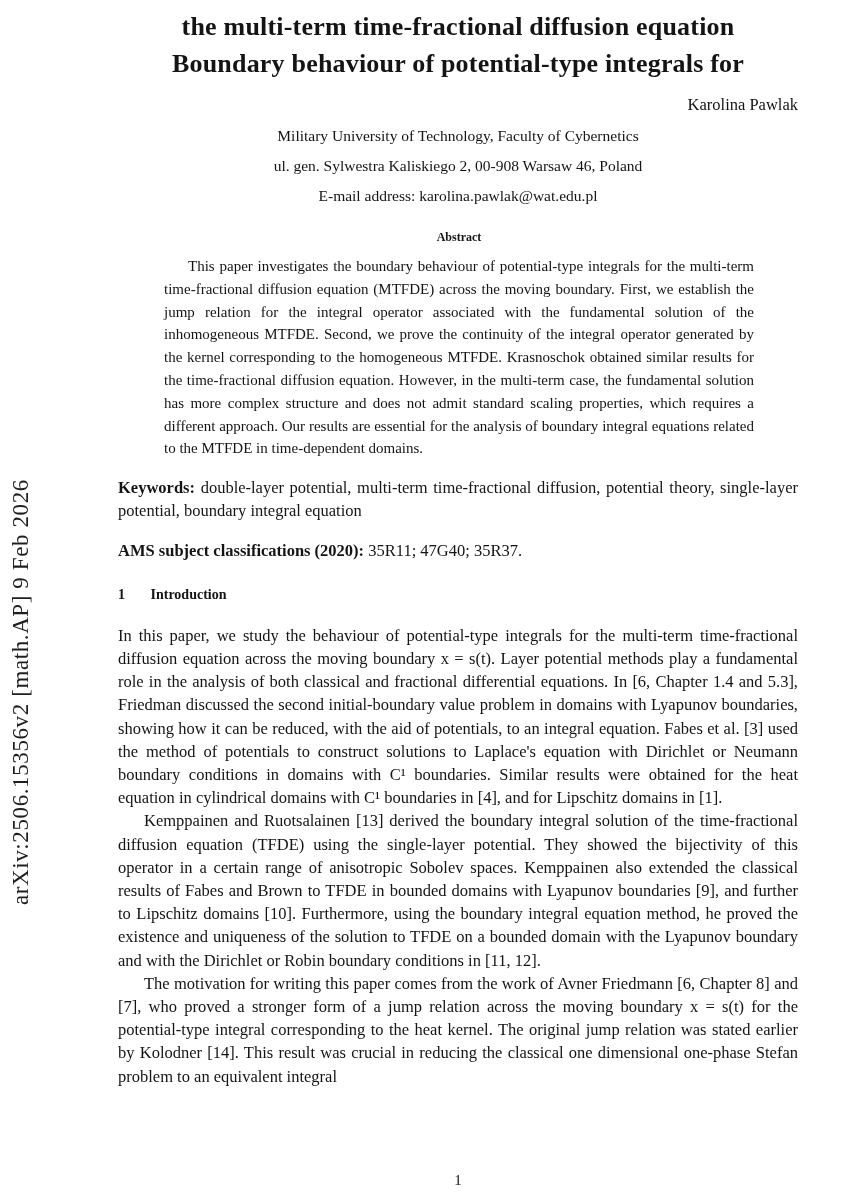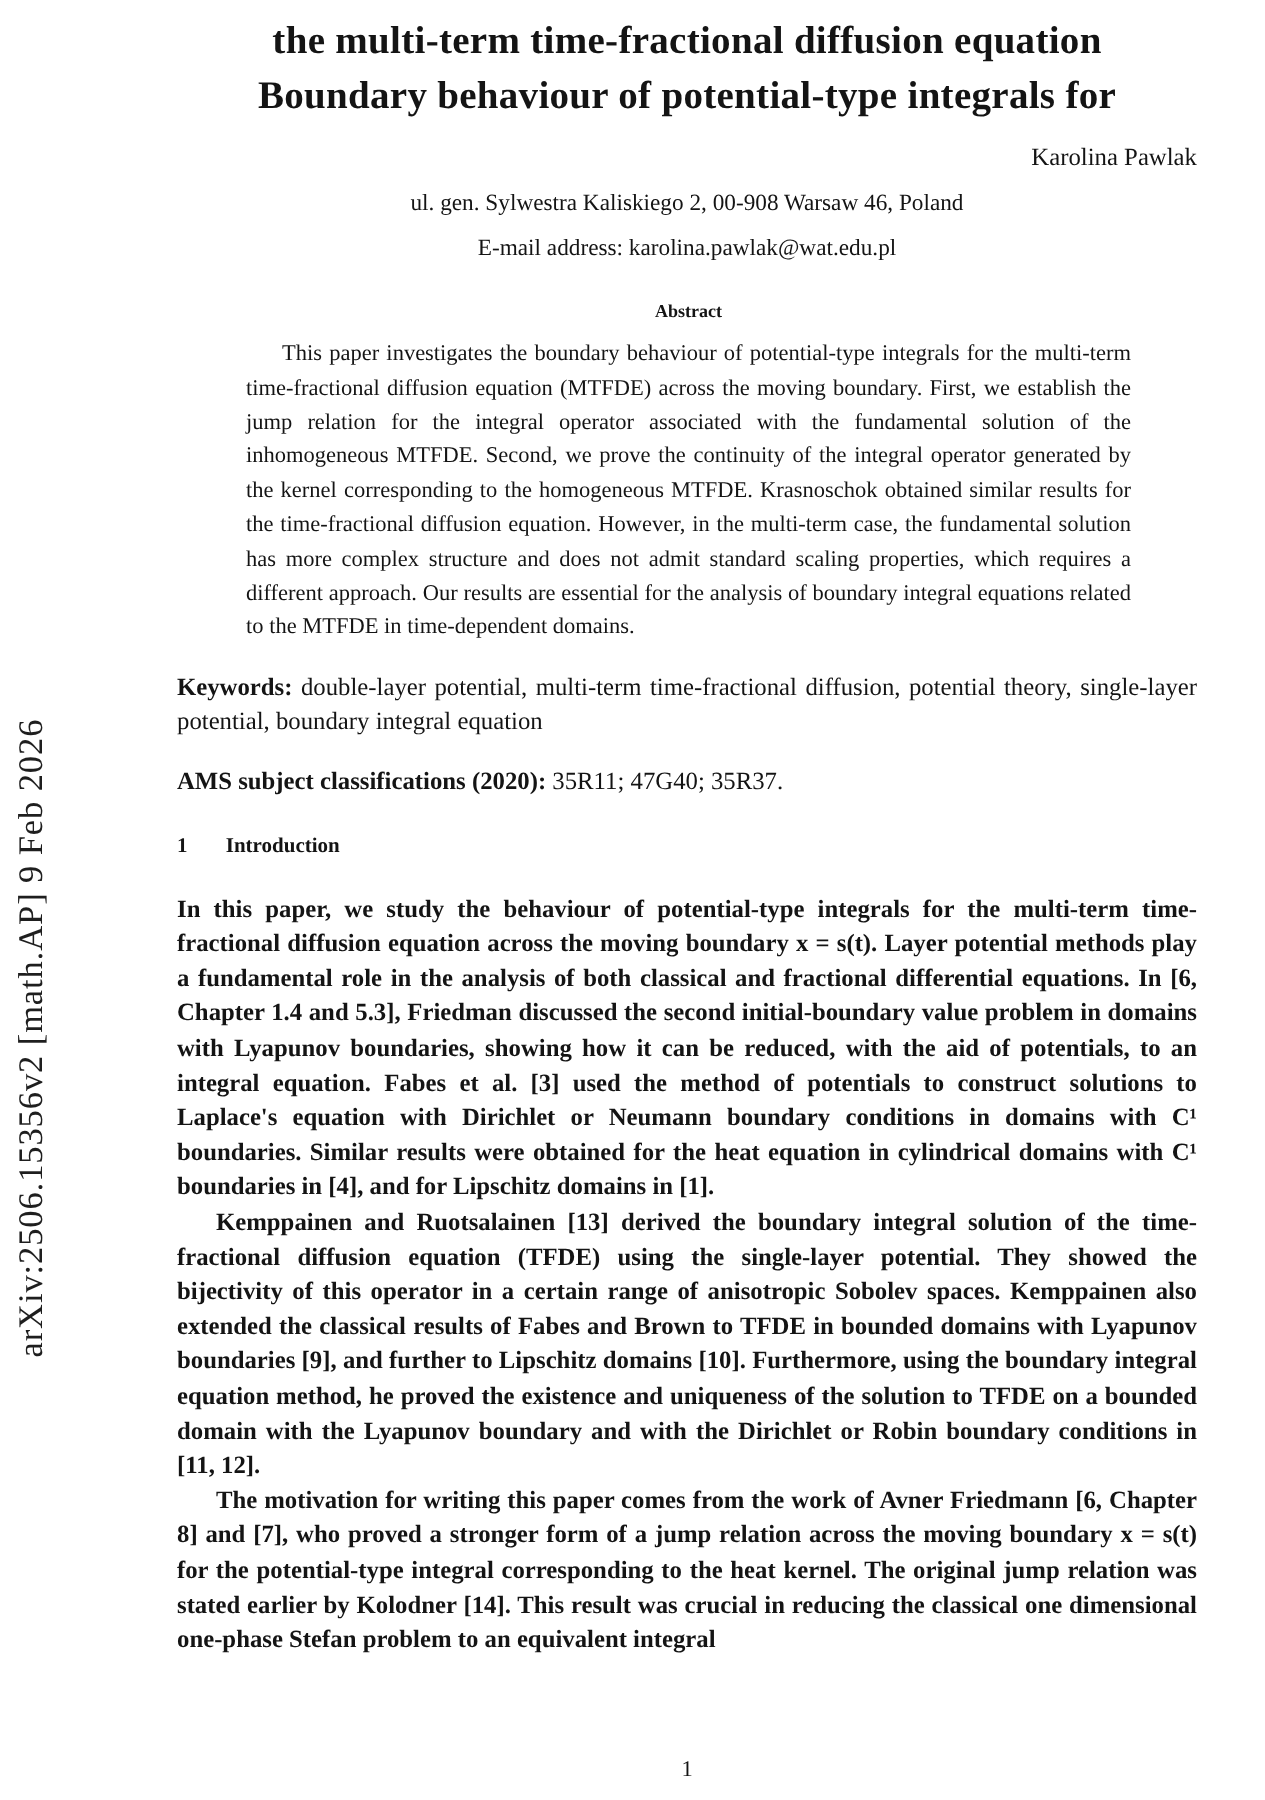--- a/index.html
+++ b/index.html
@@ -30,40 +30,41 @@
   .abstract { margin: 25px 40px 0 42px; }
   .abstract-heading { margin: 0 0 10px; text-align: center; font-size: 12px; font-weight: bold; }
   .abstract-text { margin: 4px; font-size: 15px; line-height: 22.8px; text-align: justify; text-indent: 24px; }
 
   .meta-line { margin: 16px 0 0; font-size: 16.5px; line-height: 23.2px; text-align: justify; }
   .bold { font-weight: bold; }
 
   .section-heading { margin: 25px 0 21px; font-size: 14px; font-weight: bold; }
   .section-number { display: inline-block; margin-right: 22px; }
 
-  .body-par { margin: 0; font-size: 16.5px; line-height: 23.2px; text-align: justify; text-indent: 26px; font-weight: bold; }
+  .body-par { margin: 0; font-size: 16.5px; line-height: 23.2px; text-align: justify; text-indent: 26px; }
   .no-indent { text-indent: 0; }
 
   .page-number { position: absolute; left: 118px; width: 680px; bottom: 11px; text-align: center; font-size: 15px; }
 </style>
 </head>
 <body>
 
 <div class="page">
 
   <div class="arxiv-stamp">arXiv:2506.15356v2 [math.AP] 9 Feb 2026</div>
 
   <main class="content">
 
     <h1 class="title">
       <span class="title-line">the multi-term time-fractional diffusion equation</span>
       <span class="title-line">Boundary behaviour of potential-type integrals for</span>
     </h1>
 
     <p class="author">Karolina Pawlak</p>
+    <p class="affil">Military University of Technology, Faculty of Cybernetics</p>
     <p class="affil">ul. gen. Sylwestra Kaliskiego 2, 00-908 Warsaw 46, Poland</p>
     <p class="affil">E-mail address: karolina.pawlak@wat.edu.pl</p>
 
     <section class="abstract">
       <h2 class="abstract-heading">Abstract</h2>
       <p class="abstract-text">This paper investigates the boundary behaviour of potential-type integrals for the multi-term time-fractional diffusion equation (MTFDE) across the moving boundary. First, we establish the jump relation for the integral operator associated with the fundamental solution of the inhomogeneous MTFDE. Second, we prove the continuity of the integral operator generated by the kernel corresponding to the homogeneous MTFDE. Krasnoschok obtained similar results for the time-fractional diffusion equation. However, in the multi-term case, the fundamental solution has more complex structure and does not admit standard scaling properties, which requires a different approach. Our results are essential for the analysis of boundary integral equations related to the MTFDE in time-dependent domains.</p>
     </section>
 
     <p class="meta-line">
       <span class="bold">Keywords:</span>

